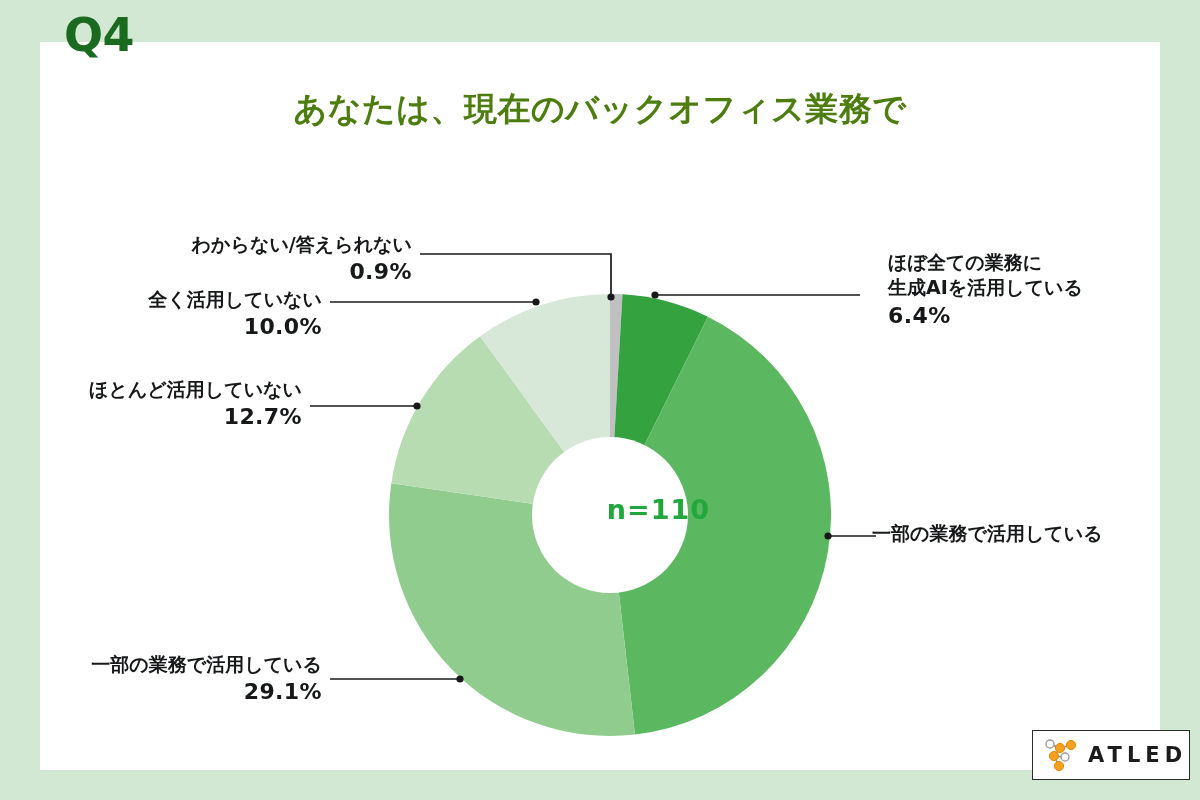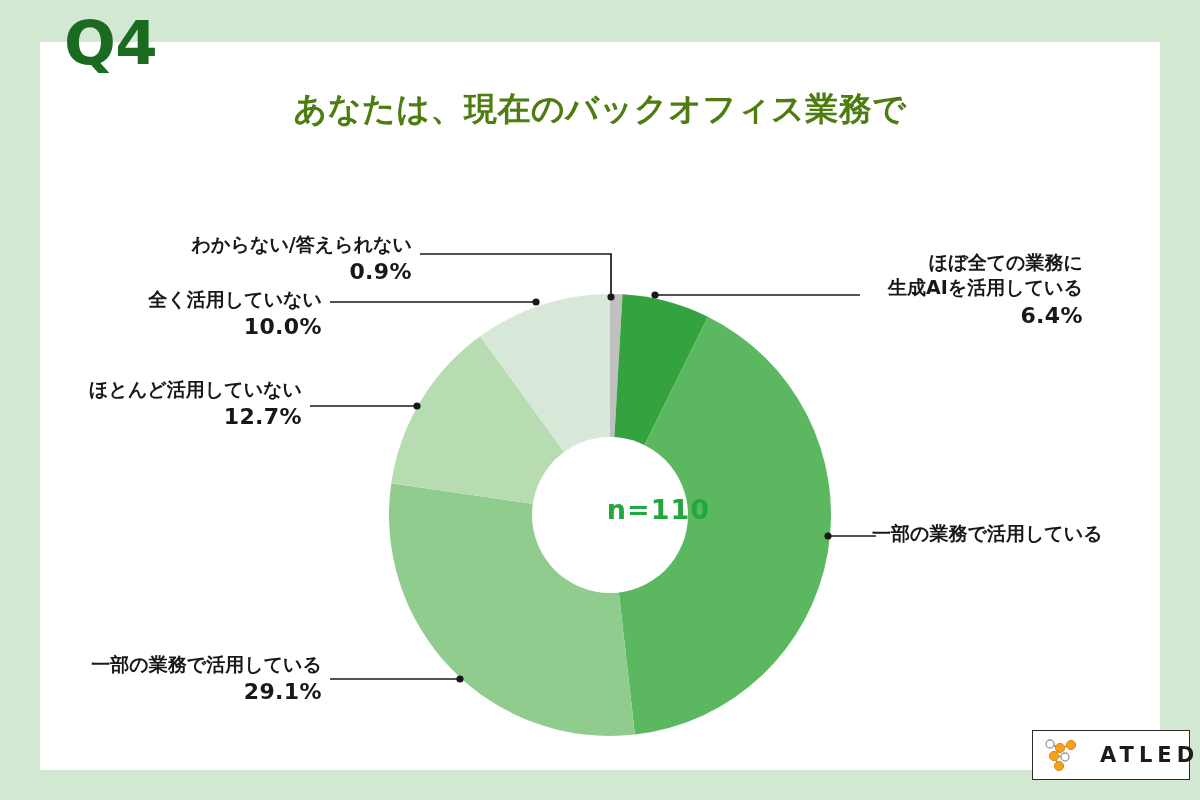--- a/index.html
+++ b/index.html
@@ -18,21 +18,21 @@
   #card {
     position: absolute;
     left: 40px; top: 42px;
     width: 1120px; height: 728px;
     background: #ffffff;
   }
   
   #q-label {
     position: absolute;
     left: 64px; top: 12px;
-    font-size: 61px;
+    font-size: 46px;
     font-weight: 700;
     color: #1a6b1f;
     letter-spacing: -0.5px;
     line-height: 1;
     z-index: 5;
   }
   
   #title {
     position: absolute;
     left: 150px; top: 86px;
@@ -59,21 +59,21 @@
   .callout {
     position: absolute;
     font-size: 19px;
     font-weight: 700;
     color: #17181a;
     line-height: 1.33;
     white-space: nowrap;
     z-index: 6;
   }
   .callout .pct { display: block; font-size: 22px; letter-spacing: 0.4px; }
-  .callout.right-side { text-align: right; }
+  .callout.right-side { text-align: left; }
   .callout.left-side { text-align: right; }
   .callout .ln { display: block; }
 
   
   #donut-center-text {
     position: absolute;
     left: 510px; top: 494px;
     width: 200px;
     text-align: right;
     font-size: 27px;
@@ -93,21 +93,21 @@
     display: flex;
     align-items: center;
     z-index: 9;
   }
   #logo-mark { width: 48px; height: 40px; margin-left: 5px; flex: none; }
   #logo-word {
     font-size: 21px;
     font-weight: 700;
     color: #1c1c1c;
     letter-spacing: 5px;
-    margin-left: 14px;
+    margin-left: 2px;
   }
 </style>
 </head>
 <body>
 
 <div id="root">
 
   <div id="card"></div>
 
   <div id="q-label">Q4</div>

